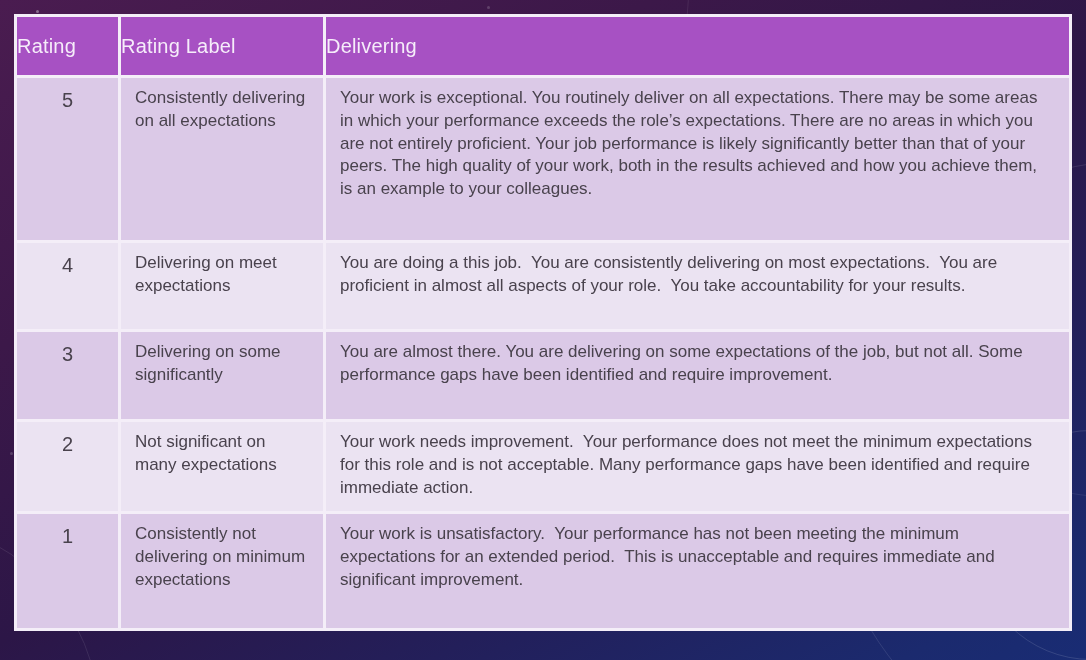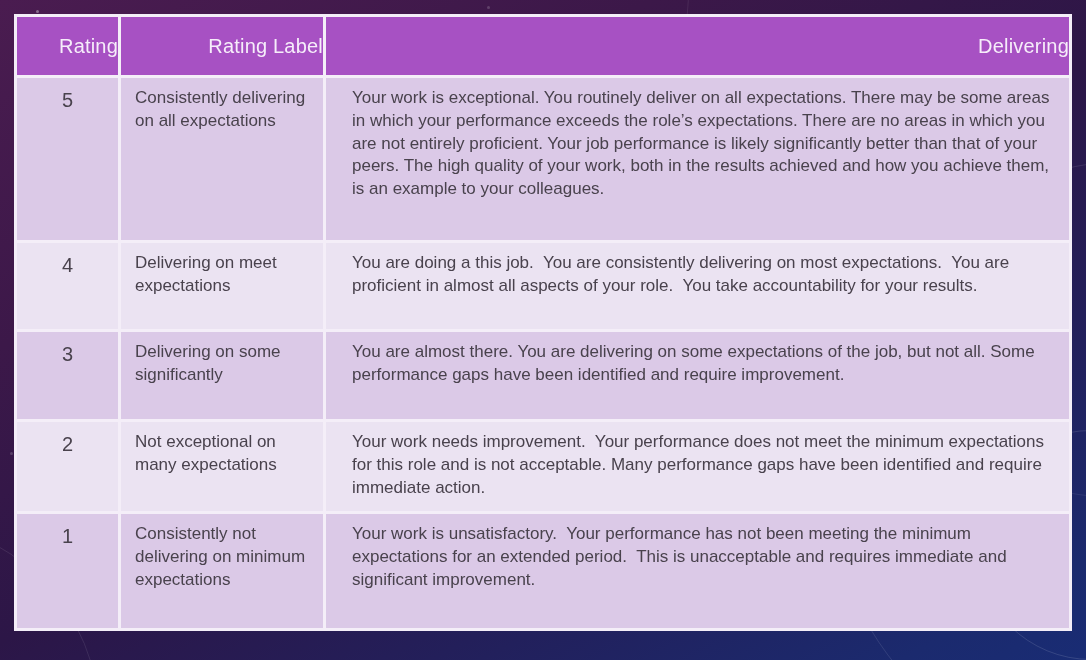--- a/index.html
+++ b/index.html
@@ -51,21 +51,21 @@
     border-collapse: separate;
     border-spacing: 3px;
     background: #f4eef8;           
   }
   th {
     background: #a751c3;
     color: #f6edfa;
     font-size: 20px;
     font-weight: 400;
     height: 58px;
-    text-align: right;
+    text-align: left;
     vertical-align: middle;
     letter-spacing: 0.2px;
   }
   td {
     vertical-align: top;
     color: #49424d;
     font-size: 17px;
     line-height: 1.34;
   }
   tr.odd  td { background: #dbc9e7; }
@@ -74,21 +74,21 @@
     text-align: center;
     font-size: 20px;
     padding-top: 9px;
     width: 101px;
   }
   td.label {
     padding: 9px 12px 22px 14px;
     width: 202px;
   }
   td.desc {
-    padding: 9px 16px 9px 26px;
+    padding: 9px 16px 9px 14px;
     white-space: pre-wrap;  
   }
   tr.r5 td { height: 162px; }
   tr.r4 td { height: 86px; }
   tr.r3 td { height: 87px; }
   tr.r2 td { height: 89px; }
   tr.r1 td { height: 114px; }
 </style>
 </head>
 <body>
@@ -122,21 +122,21 @@
         <td class="label">Delivering on meet expectations</td>
         <td class="desc">You are doing a this job.  You are consistently delivering on most expectations.  You are proficient in almost all aspects of your role.  You take accountability for your results.</td>
       </tr>
       <tr class="odd r3">
         <td class="rating">3</td>
         <td class="label">Delivering on some significantly</td>
         <td class="desc">You are almost there. You are delivering on some expectations of the job, but not all. Some performance gaps have been identified and require improvement.</td>
       </tr>
       <tr class="even r2">
         <td class="rating">2</td>
-        <td class="label">Not exceptional on many expectations</td>
+        <td class="label">Not significant on many expectations</td>
         <td class="desc">Your work needs improvement.  Your performance does not meet the minimum expectations for this role and is not acceptable. Many performance gaps have been identified and require immediate action.</td>
       </tr>
       <tr class="odd r1">
         <td class="rating">1</td>
         <td class="label">Consistently not delivering on minimum expectations</td>
         <td class="desc">Your work is unsatisfactory.  Your performance has not been meeting the minimum expectations for an extended period.  This is unacceptable and requires immediate and significant improvement.</td>
       </tr>
     </tbody>
   </table>
 </div>

